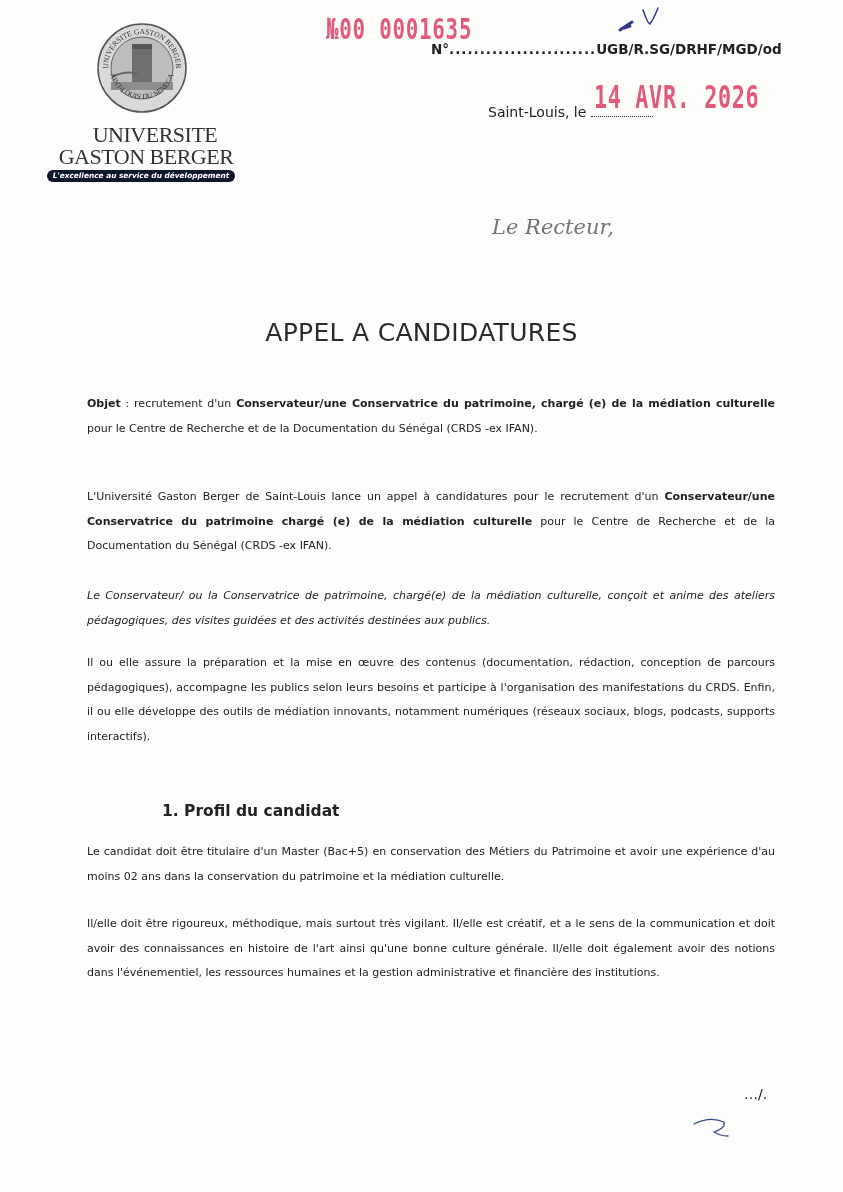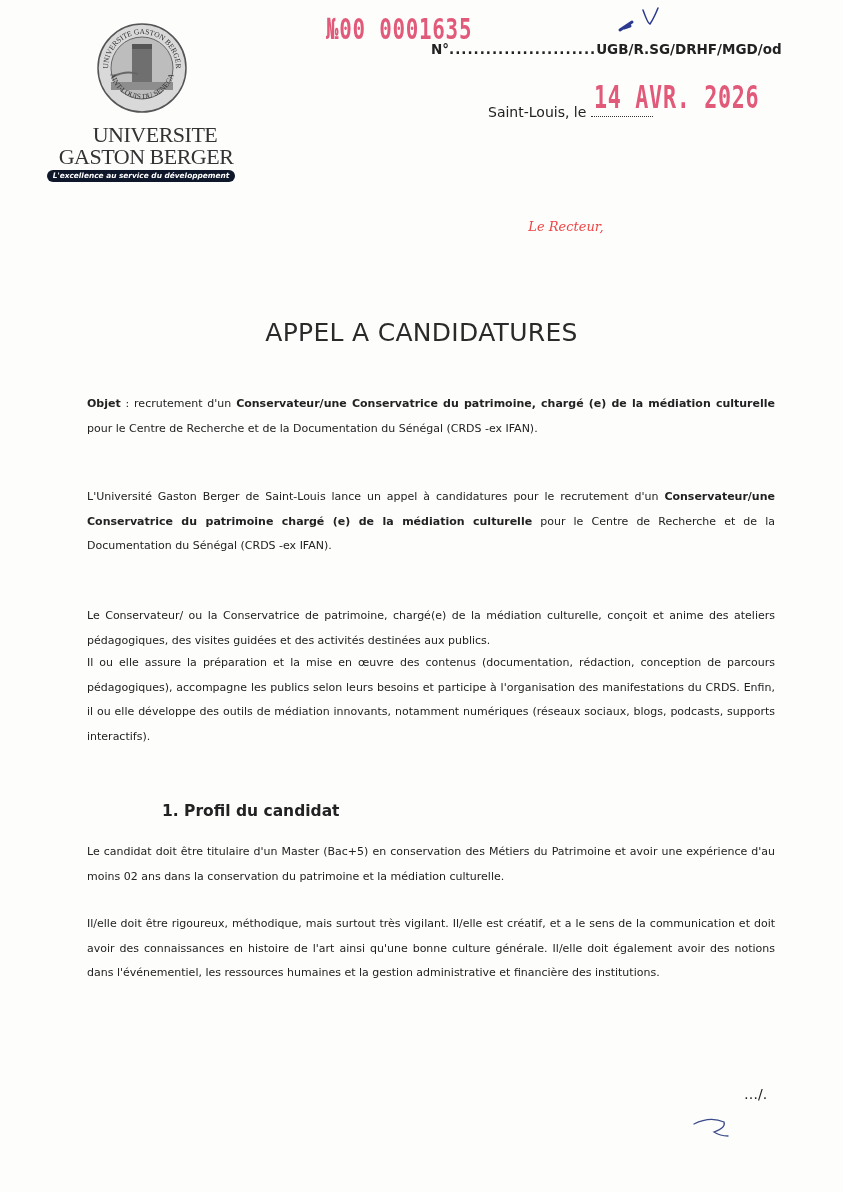--- a/index.html
+++ b/index.html
@@ -24,29 +24,29 @@
   .stamp { color: #e25a7a; font-family: "DejaVu Sans Mono", monospace; font-weight: bold; }
   #stamp-number { left: 326px; top: 12px; font-size: 29px; letter-spacing: 1px; transform: scaleX(0.72); transform-origin: left top; }
   #stamp-date { left: 594px; top: 78px; font-size: 32px; letter-spacing: 1px; transform: scaleX(0.68); transform-origin: left top; }
 
   #ref-line { left: 431px; top: 41px; font-size: 13.5px; font-weight: bold; color: #222; white-space: nowrap; }
   #place-line { left: 488px; top: 104px; font-size: 14px; color: #222; white-space: nowrap; }
   .dots { border-bottom: 1.5px dotted #333; display: inline-block; width: 62px; height: 10px; }
 
   #initials-mark { left: 610px; top: 6px; width: 70px; height: 32px; }
 
-  #signature-block { left: 356px; top: 216px; width: 420px; text-align: center; font-family: "DejaVu Serif", serif; font-style: italic; font-size: 13px; line-height: 22px; color: #ef4444; }
+  #signature-block { left: 343px; top: 216px; width: 420px; text-align: center; font-family: "DejaVu Serif", serif; font-style: italic; font-size: 21px; line-height: 22px; color: #737373; }
 
   #doc-title { left: 0; width: 843px; top: 318px; text-align: center; font-family: "DejaVu Sans", sans-serif; font-weight: normal; font-size: 25px; color: #2a2a2a; letter-spacing: 0.3px; }
 
   .para { left: 87px; width: 688px; font-size: 11px; line-height: 24.7px; color: #222; text-align: justify; }
   .para b { font-weight: bold; }
   #object-para { top: 392px; }
   #intro-para { top: 485px; }
-  #role-para { top: 604px; }
+  #role-para { top: 584px; font-style: italic; }
   #duties-para { top: 651px; }
   #section-1 { left: 162px; top: 802px; font-size: 15.5px; font-weight: bold; color: #222; }
   #profile-para { top: 840px; }
   #qualities-para { top: 912px; }
 
   #continued { left: 744px; top: 1086px; font-size: 14px; color: #222; }
   #page-mark { left: 690px; top: 1114px; width: 45px; height: 26px; }
 </style>
 </head>
 <body>

